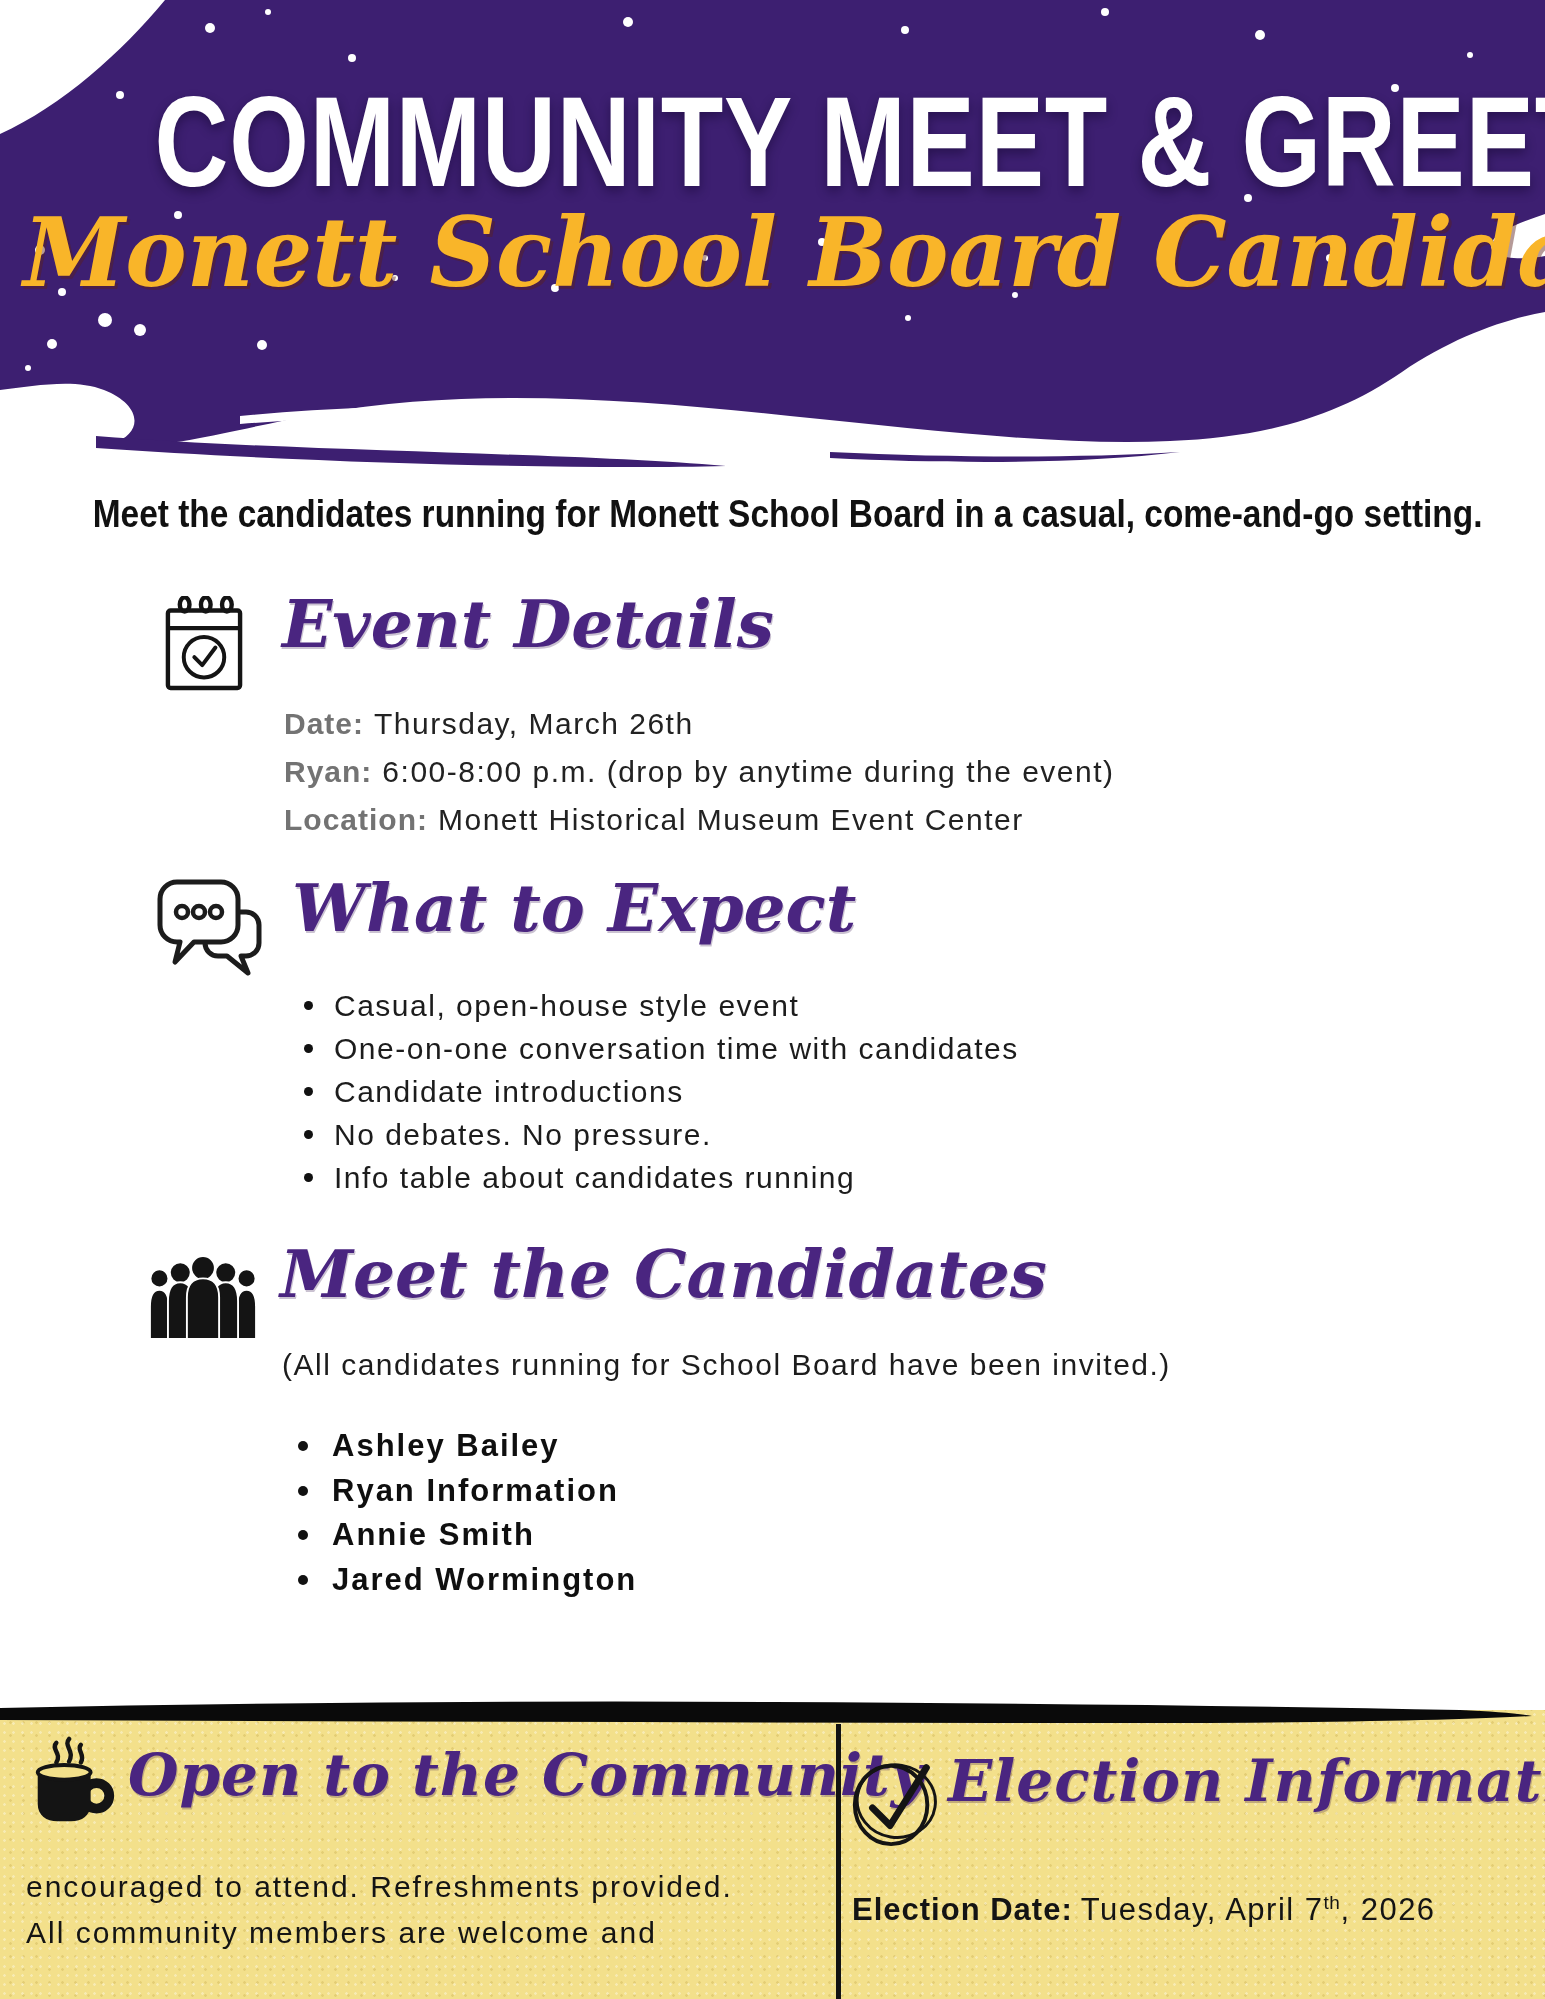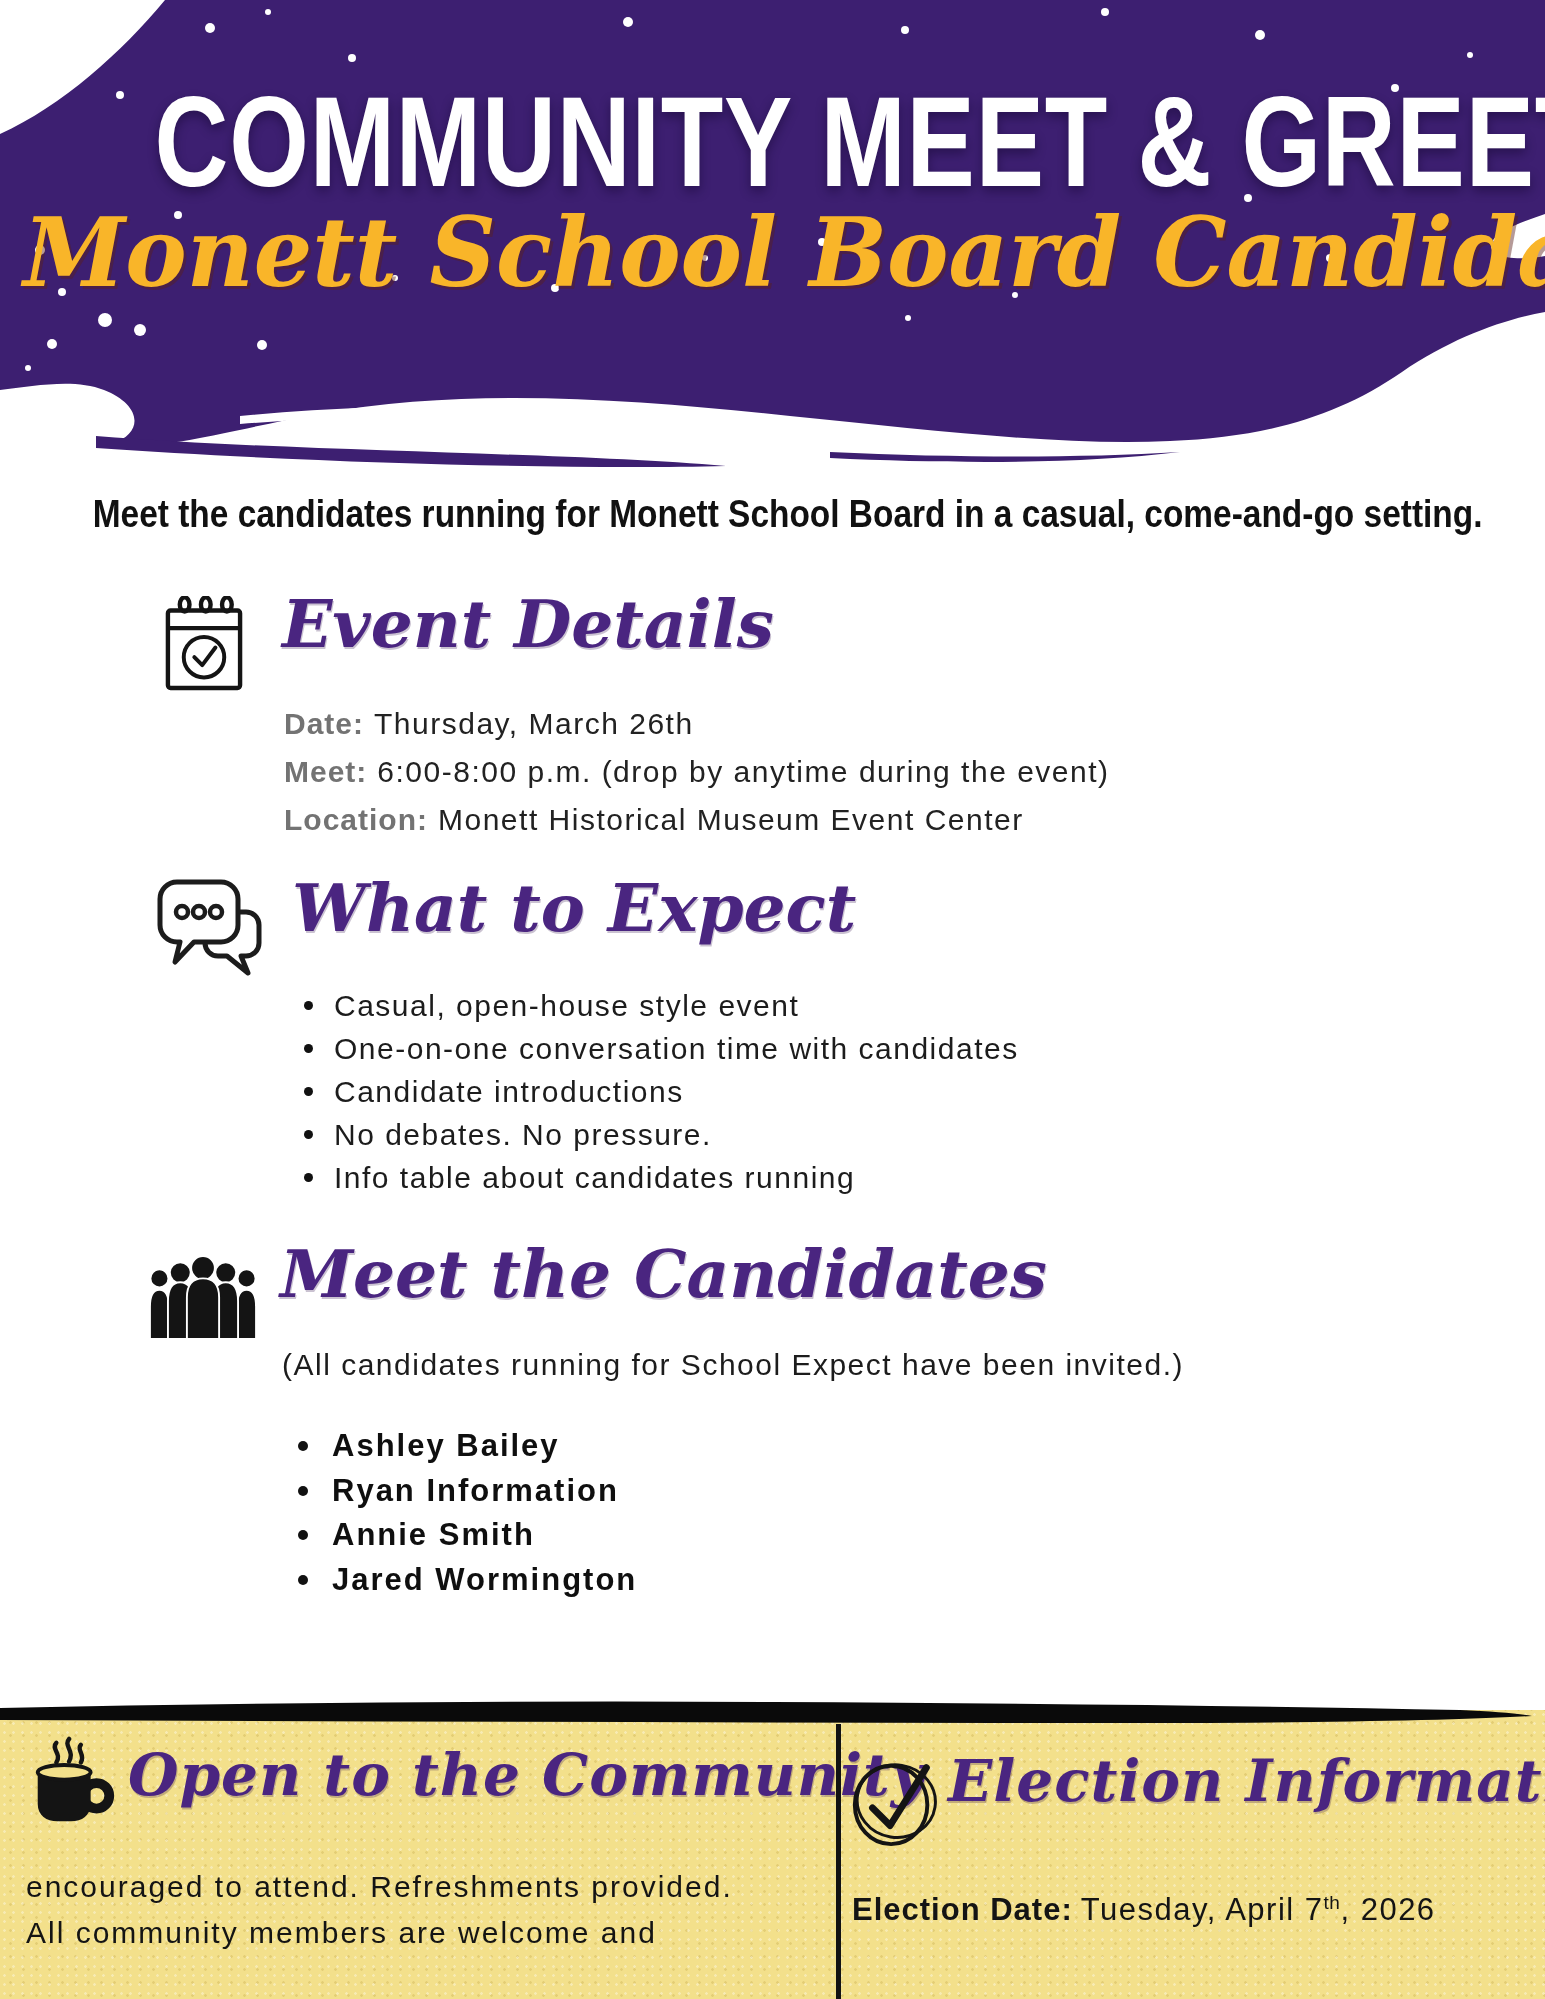--- a/index.html
+++ b/index.html
@@ -132,21 +132,21 @@
       <circle cx="50" cy="69" r="23" stroke-width="4.5"></circle>
       <path d="M39,69 L48,78 L63,58" stroke-width="4.5" stroke-linecap="round" stroke-linejoin="round"></path>
     </g>
   </svg>
   <h2 class="script" style="left:282px;top:588px;">Event Details</h2>
   <div class="fields">
     <div class="field">
       <span class="lbl">Date:</span><span>Thursday, March 26th</span>
     </div>
     <div class="field">
-      <span class="lbl">Meet:</span><span>6:00-8:00 p.m. (drop by anytime during the event)</span>
+      <span class="lbl">Ryan:</span><span>6:00-8:00 p.m. (drop by anytime during the event)</span>
     </div>
     <div class="field">
       <span class="lbl">Location:</span><span>Monett Historical Museum Event Center</span>
     </div>
   </div>
 
   <svg class="section-icon" style="left:154px;top:876px;" width="116" height="104" viewBox="0 0 116 104">
     <path d="M64,36 h28 a13,13 0 0 1 13,13 v18 a13,13 0 0 1 -13,13 h-5 l7,17 l-21,-17 h-9 a13,13 0 0 1 -13,-13 v-18 a13,13 0 0 1 13,-13 Z" fill="#ffffff" stroke="#1c1c1c" stroke-width="5" stroke-linejoin="round"></path>
     <path d="M23,6 h44 a17,17 0 0 1 17,17 v26 a17,17 0 0 1 -17,17 h-27 l-19,20 l5,-20 h-3 a17,17 0 0 1 -17,-17 v-26 a17,17 0 0 1 17,-17 Z" fill="#ffffff" stroke="#1c1c1c" stroke-width="5" stroke-linejoin="round"></path>
     <g fill="none" stroke="#1c1c1c" stroke-width="4.5">
@@ -172,21 +172,21 @@
       <path d="M96,94 V60 C96,48 100,42 106,42 C112,42 116,48 116,60 V94 Z"></path>
       <circle cx="36" cy="24" r="11"></circle>
       <path d="M23,94 V54 C23,40 28,34 36,34 C44,34 49,40 49,54 V94 Z"></path>
       <circle cx="84" cy="24" r="11"></circle>
       <path d="M71,94 V54 C71,40 76,34 84,34 C92,34 97,40 97,54 V94 Z"></path>
       <circle cx="60" cy="19" r="12.5"></circle>
       <path d="M43,94 V50 C43,36 50,30 60,30 C70,30 77,36 77,50 V94 Z"></path>
     </g>
   </svg>
   <h2 class="script" style="left:280px;top:1238px;">Meet the Candidates</h2>
-  <p class="note">(All candidates running for School Expect have been invited.)</p>
+  <p class="note">(All candidates running for School Board have been invited.)</p>
   <ul class="names">
     <li>Ashley Bailey</li>
     <li>Ryan Information</li>
     <li>Annie Smith</li>
     <li>Jared Wormington</li>
   </ul>
 
   <div class="footer-yellow"></div>
   <svg class="footer-bar" width="1545" height="30" viewBox="0 0 1545 30">
     <path fill="#0a0a0a" d="M0,10 Q380,2 772,4 Q1160,6 1460,12 Q1510,14 1532,18 Q1400,26 1000,25 Q500,24 0,22 Z"></path>

